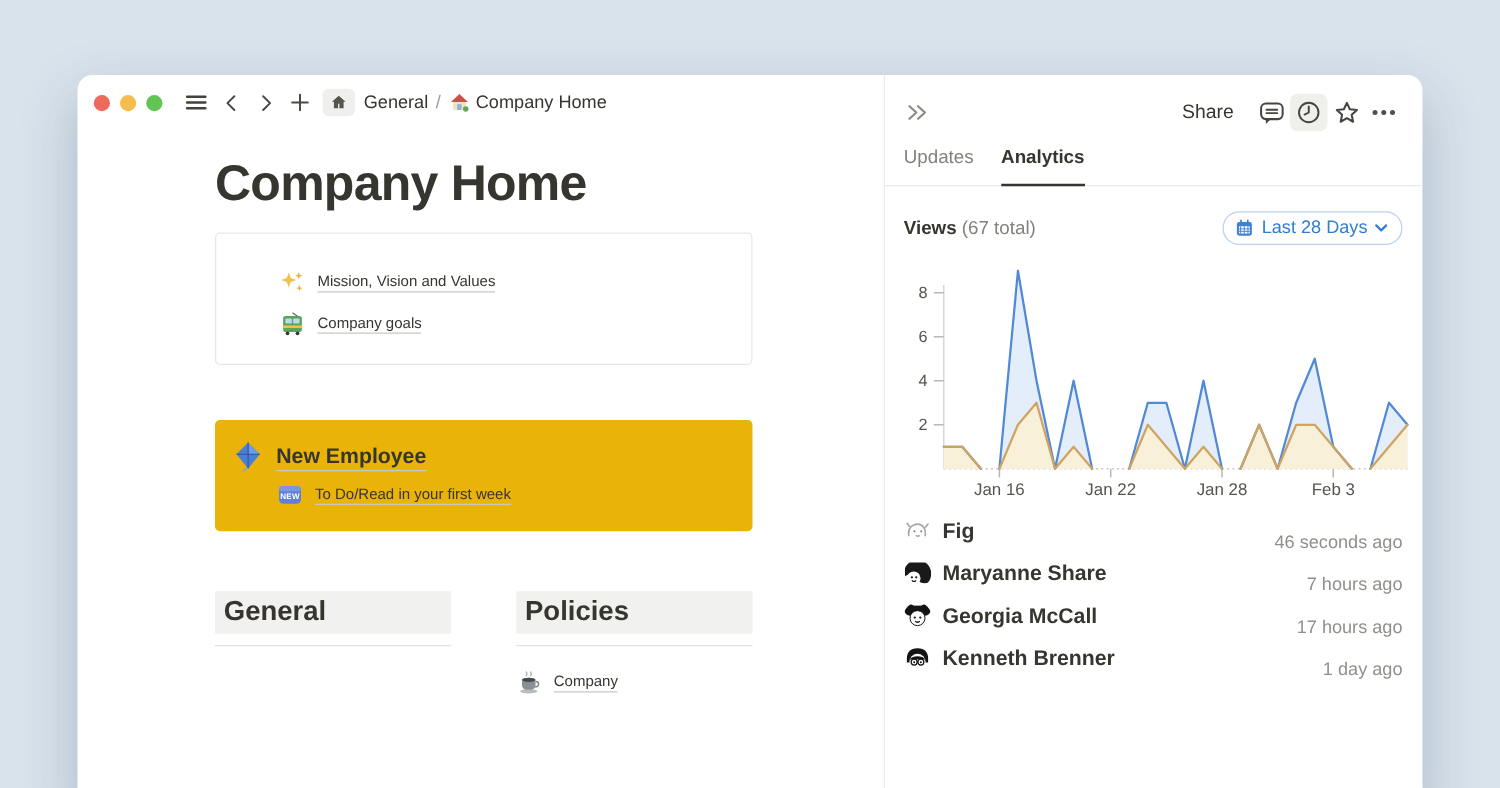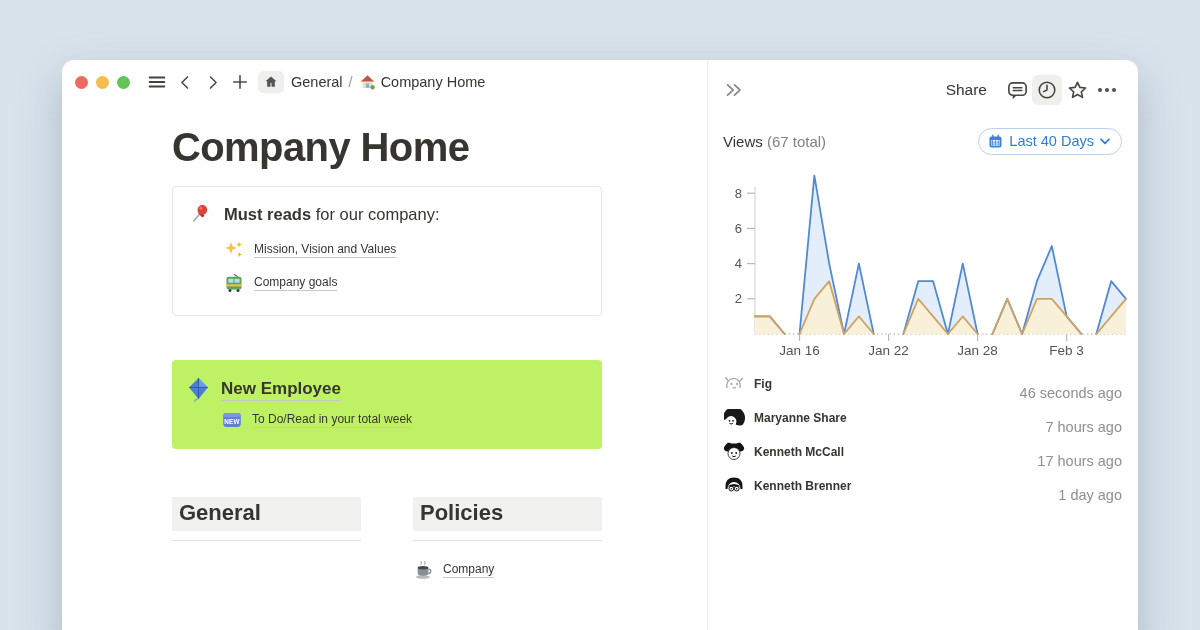--- a/index.html
+++ b/index.html
@@ -26,21 +26,21 @@
   h1.page-title { font-size:40px; line-height:48px; font-weight:700; letter-spacing:-.6px; margin-bottom:15px; }
 
   .callout { border:1px solid #e7e7e5; border-radius:4px; padding:15px 16px 17px 16px; margin-bottom:44px; }
   .callout-row { display:flex; gap:13px; align-items:flex-start; font-size:16.5px; line-height:24px; }
   .callout-links { margin-left:35px; margin-top:9px; }
   .link-row { display:flex; align-items:center; gap:10px; height:30px; margin-top:3px; }
   .pglink { font-size:12px; font-weight:500; color:#37352f; border-bottom:1.5px solid #c9c8c5;
             padding-bottom:1px; cursor:pointer; }
   .pglink.bold { font-weight:700; font-size:17px; }
 
-  .graybox { background:#bef264; border-radius:4px; padding:17px 14px 19px 14px; margin-bottom:48px; }
+  .graybox { background:#eab308; border-radius:4px; padding:17px 14px 19px 14px; margin-bottom:48px; }
   .graybox-row1 { display:flex; align-items:center; gap:10px; }
   .graybox-row2 { display:flex; align-items:center; gap:10px; margin-left:36px; margin-top:8px; }
 
   .columns { display:flex; gap:52px; }
   .col { width:189px; }
   .col-heading { background:#f1f1ef; border-radius:1px; padding:3px 7px 5px 7px;
                  font-size:22px; font-weight:700; }
   .col-divider { border-top:1px solid #e3e2df; margin-top:9px; }
   .col-link { display:flex; align-items:center; gap:10px; margin-top:19px; }
 
@@ -54,33 +54,33 @@
               border-radius:6px; cursor:pointer; }
   .icon-btn.active { background:#efefec; }
   .tabs { display:flex; gap:22px; margin:9px -16px 0 -15px; padding:0 16px 0 15px;
           border-bottom:1px solid #ebebea; }
   .tab { font-size:15px; padding-bottom:13px; cursor:pointer; }
   .tab.inactive { color:#82817d; font-weight:500; }
   .tab.active { color:#37352f; font-weight:600; border-bottom:2.5px solid #37352f; margin-bottom:-1px; }
 
   .views-row { margin-top:19px; display:flex; align-items:center; justify-content:space-between; height:28px; }
   .views-label { font-size:15px; }
-  .views-label b { font-weight:400; }
+  .views-label b { font-weight:700; }
   .views-total { color:#82817d; font-weight:400; }
   .range-pill { display:flex; align-items:center; gap:6px; height:27px; padding:0 11px 0 9px;
                 border:1px solid #b9d2f2; border-radius:14px; color:#2f7ed2; font-size:14.5px;
                 font-weight:500; cursor:pointer; background:#fff; }
 
   .chart-wrap { position:relative; height:204px; margin-top:8px; }
   .chart-wrap svg { position:absolute; left:-8px; top:0; }
 
   .viewers-label { margin-top:14px; font-size:15px; font-weight:700; }
   .viewer-row { display:flex; align-items:center; gap:9px; height:34px; margin-top:0; cursor:pointer; }
   .viewer-row:first-of-type { margin-top:8px; }
-  .viewer-name { font-size:12px; font-weight:600; }
+  .viewer-name { font-size:17px; font-weight:600; }
   .viewer-spacer { flex:1; }
   .viewer-time { font-size:14.5px; color:#908f8b;margin-top:17px; }
 
   svg { display:block; }
 </style>
 </head>
 <body>
 
 <div class="window">
 
@@ -129,31 +129,20 @@
             </svg>
         </span>
         <span class="crumb">Company Home</span>
       </div>
     </div>
 
     <div class="content">
       <h1 class="page-title">Company Home</h1>
 
       <div class="callout">
-        <div class="callout-row">
-          <span>
-            <svg width="22" height="22" viewBox="0 0 24 24">
-                <path d="M5.2 20.8 11 14" stroke="#9aa7b2" stroke-width="1.6" stroke-linecap="round"></path>
-                <rect x="10" y="11.6" width="7" height="3.4" rx="1" transform="rotate(45 13.5 13.3)" fill="#b03228"></rect>
-                <circle cx="14.6" cy="8.6" r="5.3" fill="#d6443a"></circle>
-                <circle cx="12.8" cy="6.8" r="1.5" fill="#ea7f77"></circle>
-              </svg>
-          </span>
-          <div><b>Must reads</b><span> for our company:</span></div>
-        </div>
         <div class="callout-links">
           <div class="link-row">
             <span>
               <svg width="20" height="20" viewBox="0 0 20 20">
                   <path d="M7 2 8.6 6.4 13 8 8.6 9.6 7 14 5.4 9.6 1 8l4.4-1.6Z" fill="#f3c14b"></path>
                   <path d="M15 1.5 15.8 3.7 18 4.5l-2.2.8L15 7.5l-.8-2.2L12 4.5l2.2-.8Z" fill="#edb33f"></path>
                   <path d="M15.5 12l.7 1.8 1.8.7-1.8.7-.7 1.8-.7-1.8-1.8-.7 1.8-.7Z" fill="#edb33f"></path>
                 </svg>
             </span>
             <span class="pglink">Mission, Vision and Values</span>
@@ -188,21 +177,21 @@
           <span class="pglink bold">New Employee</span>
         </div>
         <div class="graybox-row2">
           <span>
             <svg width="20" height="20" viewBox="0 0 20 20">
                 <rect x="1.2" y="3" width="17.6" height="14" rx="3.5" fill="#5f7fd8"></rect>
                 <rect x="1.2" y="3" width="17.6" height="4" rx="2" fill="#7b97e2"></rect>
                 <text x="10" y="13.6" text-anchor="middle" font-family="Liberation Sans, sans-serif" font-size="6.4" font-weight="bold" fill="#fff" letter-spacing=".2">NEW</text>
               </svg>
           </span>
-          <span class="pglink">To Do/Read in your total week</span>
+          <span class="pglink">To Do/Read in your first week</span>
         </div>
       </div>
 
       <div class="columns">
         <div class="col">
           <div class="col-heading">General</div>
           <div class="col-divider"></div>
         </div>
         <div class="col">
           <div class="col-heading">Policies</div>
@@ -254,36 +243,40 @@
       </div>
       <div class="icon-btn">
         <svg width="24" height="24" viewBox="0 0 24 24">
             <circle cx="5" cy="12" r="2" fill="#504f4b"></circle>
             <circle cx="12" cy="12" r="2" fill="#504f4b"></circle>
             <circle cx="19" cy="12" r="2" fill="#504f4b"></circle>
           </svg>
       </div>
     </div>
 
+    <div class="tabs">
+      <div class="tab inactive">Updates</div>
+      <div class="tab active">Analytics</div>
+    </div>
 
     <div class="views-row">
       <div class="views-label">
         <b>Views</b>
         <span class="views-total">(67 total)</span>
       </div>
       <div class="range-pill">
         <span>
           <svg width="15" height="15" viewBox="0 0 20 20">
               <rect x="2" y="3.4" width="16" height="14.6" rx="2.6" fill="#3b82d8"></rect>
               <rect x="4.2" y="8" width="11.6" height="7.8" rx="1" fill="#fff"></rect>
               <path d="M6 8v7.8M9.9 8v7.8M13.8 8v7.8M4.2 10.8h11.6M4.2 13.4h11.6" stroke="#3b82d8" stroke-width="1"></path>
               <path d="M6.4 1.6v2.6M13.6 1.6v2.6" stroke="#3b82d8" stroke-width="1.8" stroke-linecap="round"></path>
             </svg>
         </span>
-        <span>Last 40 Days</span>
+        <span>Last 28 Days</span>
         <svg width="10" height="7" viewBox="0 0 10 7">
             <path d="M1 1.3 5 5.3 9 1.3" stroke="#2f7ed2" stroke-width="1.7" fill="none" stroke-linecap="round" stroke-linejoin="round"></path>
           </svg>
       </div>
     </div>
 
     <div class="chart-wrap">
       <svg id="views-chart" width="420" height="206" viewBox="0 0 420 206">
           <line x1="40" y1="171" x2="411" y2="171" stroke="#c9c8c6" stroke-width="1.3" stroke-dasharray="1.6 2.6"></line>
           <line x1="40" y1="24" x2="40" y2="171" stroke="#d8d7d5" stroke-width="1.2"></line>
@@ -358,21 +351,21 @@
             <circle cx="11" cy="11" r="11" fill="#fff"></circle>
             <circle cx="5" cy="6" r="4.6" fill="#141414"></circle>
             <circle cx="17" cy="6" r="4.6" fill="#141414"></circle>
             <rect x="4" y="2.5" width="14" height="6" fill="#141414"></rect>
             <circle cx="11" cy="12.5" r="6" fill="#fff" stroke="#141414" stroke-width=".8"></circle>
             <circle cx="8.8" cy="12" r=".9" fill="#141414"></circle>
             <circle cx="13.2" cy="12" r=".9" fill="#141414"></circle>
             <path d="M9.5 15.2q1.5 1.2 3 0" stroke="#141414" stroke-width="1" fill="none" stroke-linecap="round"></path>
           </g>
         </svg>
-      <span class="viewer-name">Kenneth McCall</span>
+      <span class="viewer-name">Georgia McCall</span>
       <span class="viewer-spacer"></span>
       <span class="viewer-time">17 hours ago</span>
     </div>
 
     <div class="viewer-row">
       <svg width="22" height="22" viewBox="0 0 22 22">
           <clipPath id="cd">
             <circle cx="11" cy="11" r="11"></circle>
           </clipPath>
           <g clip-path="url(#cd)">

